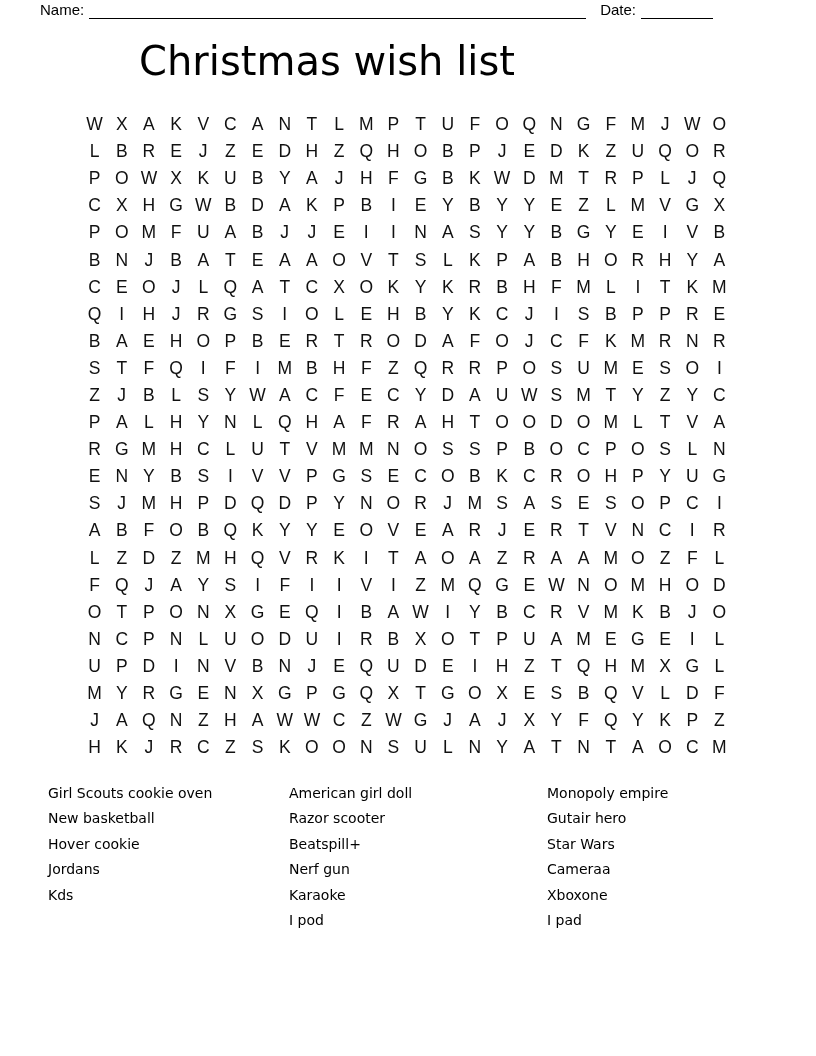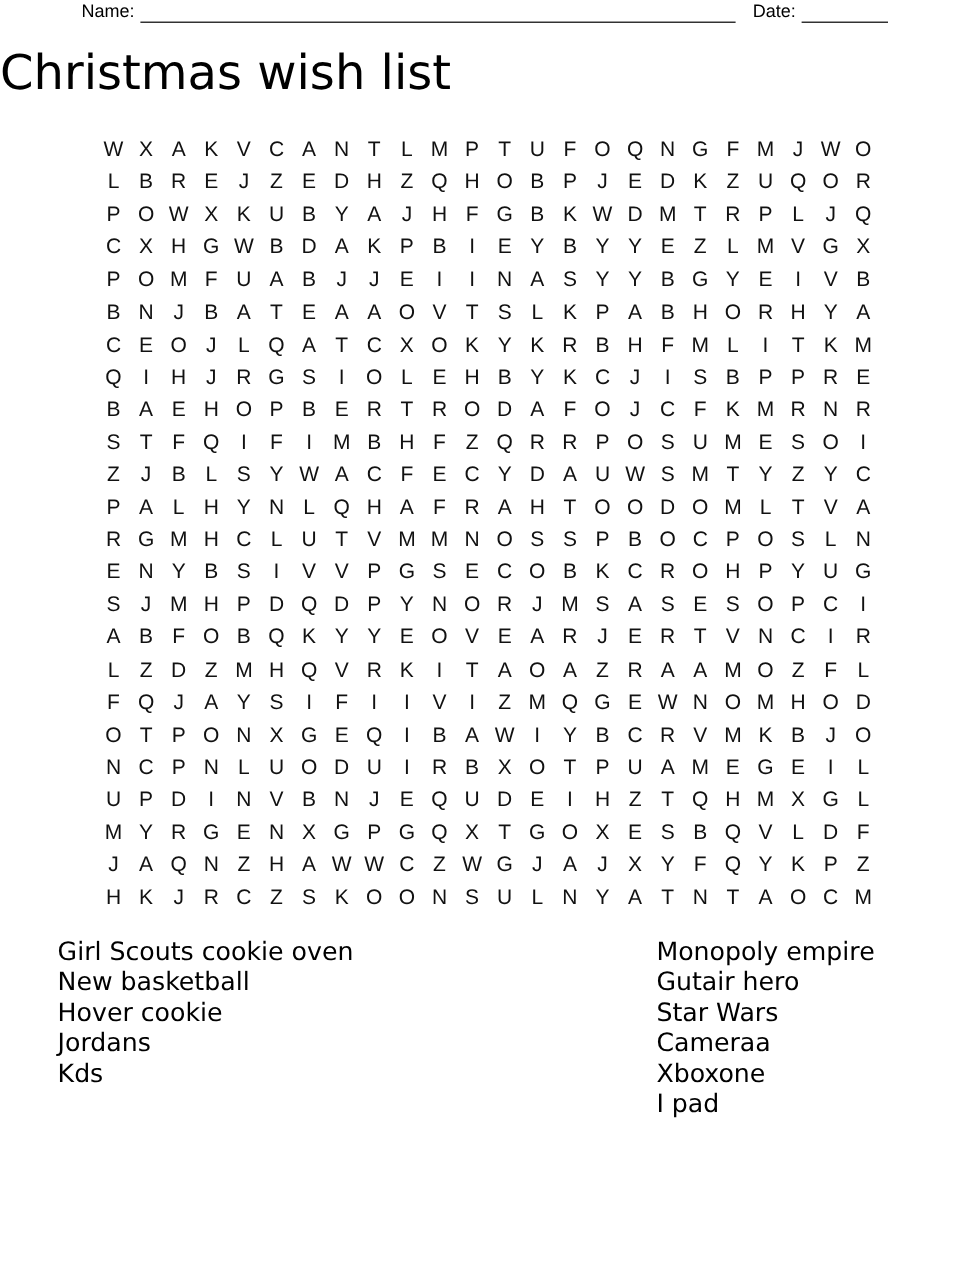--- a/index.html
+++ b/index.html
@@ -7,48 +7,48 @@
     width:816px;height:1056px;background:#ffffff;color:#000;
     font-family:"Liberation Sans",sans-serif;position:relative;overflow:hidden;
   }
   .page{position:absolute;inset:0;}
 
   
   .header{
     position:absolute;top:1px;left:40px;width:700px;
     display:flex;align-items:flex-end;font-size:15px;color:#000;
   }
-  .hlabel{line-height:18px;margin-left:28px;}
+  .hlabel{line-height:18px;}
   .blank-line{border-bottom:1.3px solid #000;height:15px;display:inline-block;}
   .name-line{width:497px;margin-left:5px;}
   .date-label{margin-left:14px;}
   .date-line{width:72px;margin-left:5px;}
 
   
   .title{
     position:absolute;top:38px;left:0;width:654px;margin:0;
-    text-align:left;font-family:"DejaVu Sans",sans-serif;
+    text-align:center;font-family:"DejaVu Sans",sans-serif;
     font-size:40px;font-weight:normal;line-height:46px;color:#000;
   }
 
   
   .grid{
     position:absolute;left:81px;top:111px;width:652px;
     display:grid;grid-template-columns:repeat(24,1fr);grid-auto-rows:27.1px;
   }
   .cell{
     display:flex;align-items:center;justify-content:center;
     font-size:17.5px;color:#111;font-family:"Liberation Sans",sans-serif;
   }
 
   
   .words{position:absolute;top:781px;left:0;width:816px;height:200px;}
   .wcol{
     position:absolute;top:0;
-    font-family:"DejaVu Sans",sans-serif;font-size:21px;line-height:25.4px;color:#000;
+    font-family:"DejaVu Sans",sans-serif;font-size:14px;line-height:25.4px;color:#000;
   }
   .wcol-0{left:48px;}
   .wcol-1{left:289px;}
   .wcol-2{left:547px;}
   .word{white-space:nowrap;}
 </style>
 </head>
 <body>
 
 <div class="page">
@@ -641,20 +641,28 @@
       <span class="cell">M</span>
     </div>
 
   <div class="words" id="words">
       <div class="wcol wcol-0">
         <div class="word">Girl Scouts cookie oven</div>
         <div class="word">New basketball</div>
         <div class="word">Hover cookie</div>
         <div class="word">Jordans</div>
         <div class="word">Kds</div>
+      </div>
+      <div class="wcol wcol-1">
+        <div class="word">American girl doll</div>
+        <div class="word">Razor scooter</div>
+        <div class="word">Beatspill+</div>
+        <div class="word">Nerf gun</div>
+        <div class="word">Karaoke</div>
+        <div class="word">I pod</div>
       </div>
       <div class="wcol wcol-2">
         <div class="word">Monopoly empire</div>
         <div class="word">Gutair hero</div>
         <div class="word">Star Wars</div>
         <div class="word">Cameraa</div>
         <div class="word">Xboxone</div>
         <div class="word">I pad</div>
       </div>
     </div>

